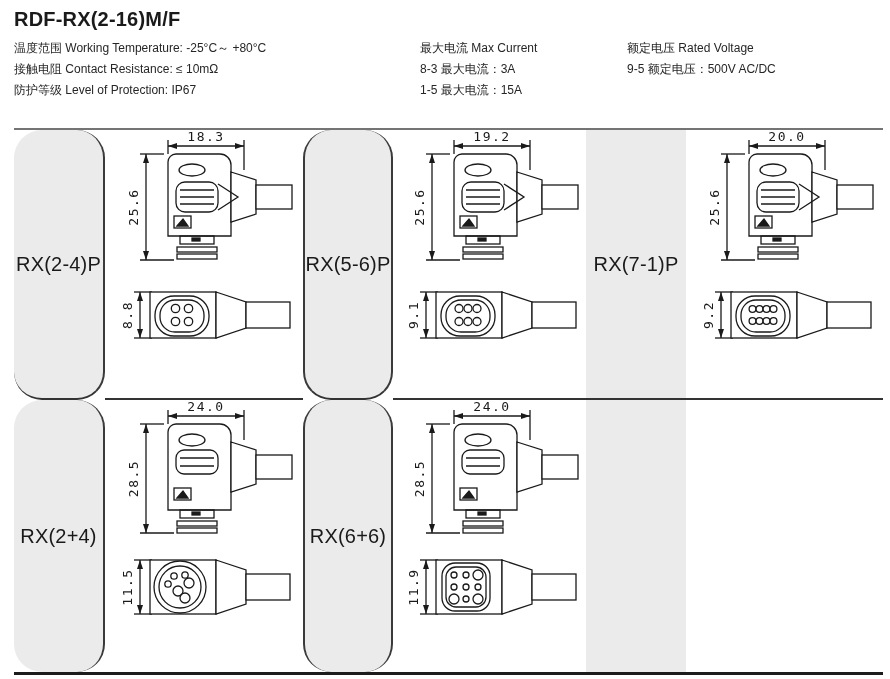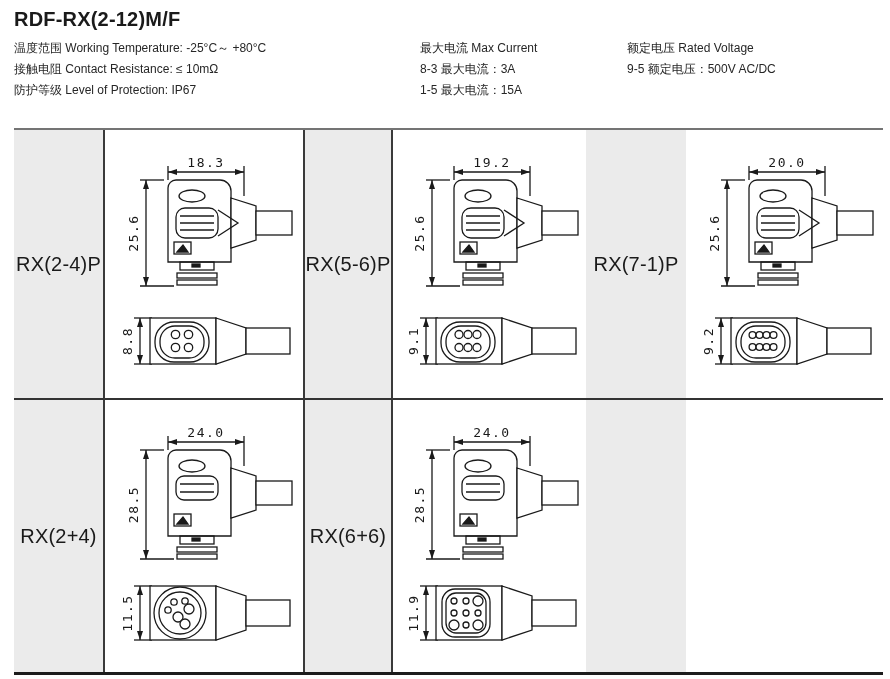--- a/index.html
+++ b/index.html
@@ -26,36 +26,36 @@
     grid-template-rows:270px 272px;
     box-sizing:content-box;
   }
   .cell{box-sizing:border-box;}
   .cell-label{
     background:#ebebeb;display:flex;align-items:center;justify-content:center;
     font-size:20px;color:#1a1a1a;letter-spacing:.2px;
   }
   .cell-draw{
     background:#ffffff;display:flex;flex-direction:column;align-items:center;
-    justify-content:flex-start;padding-top:26px;gap:4px;
+    justify-content:flex-start;gap:4px;
   }
   .hsep{border-bottom:2px solid #333333;}
-  .vr{border-right:2px solid #3a3a3a;}
+  .vr{border-right:2px solid #3a3a3a;border-radius:28px;}
   .vl{border-left:2px solid #3a3a3a;}
   svg text{
     font-family:"DejaVu Sans Mono","Liberation Mono",monospace;
     font-size:13px;fill:#1a1a1a;letter-spacing:1.5px;
   }
 </style>
 </head>
 <body>
 
 <div class="page">
 
-  <div class="title">RDF-RX(2-12)M/F</div>
+  <div class="title">RDF-RX(2-16)M/F</div>
 
   <div class="specs">
     <div class="spec-col c1">
       <div>温度范围 Working Temperature: -25°C～ +80°C</div>
       <div>接触电阻 Contact Resistance: ≤ 10mΩ</div>
       <div>防护等级 Level of Protection: IP67</div>
     </div>
     <div class="spec-col c2">
       <div>最大电流 Max Current</div>
       <div>8-3 最大电流：3A</div>

